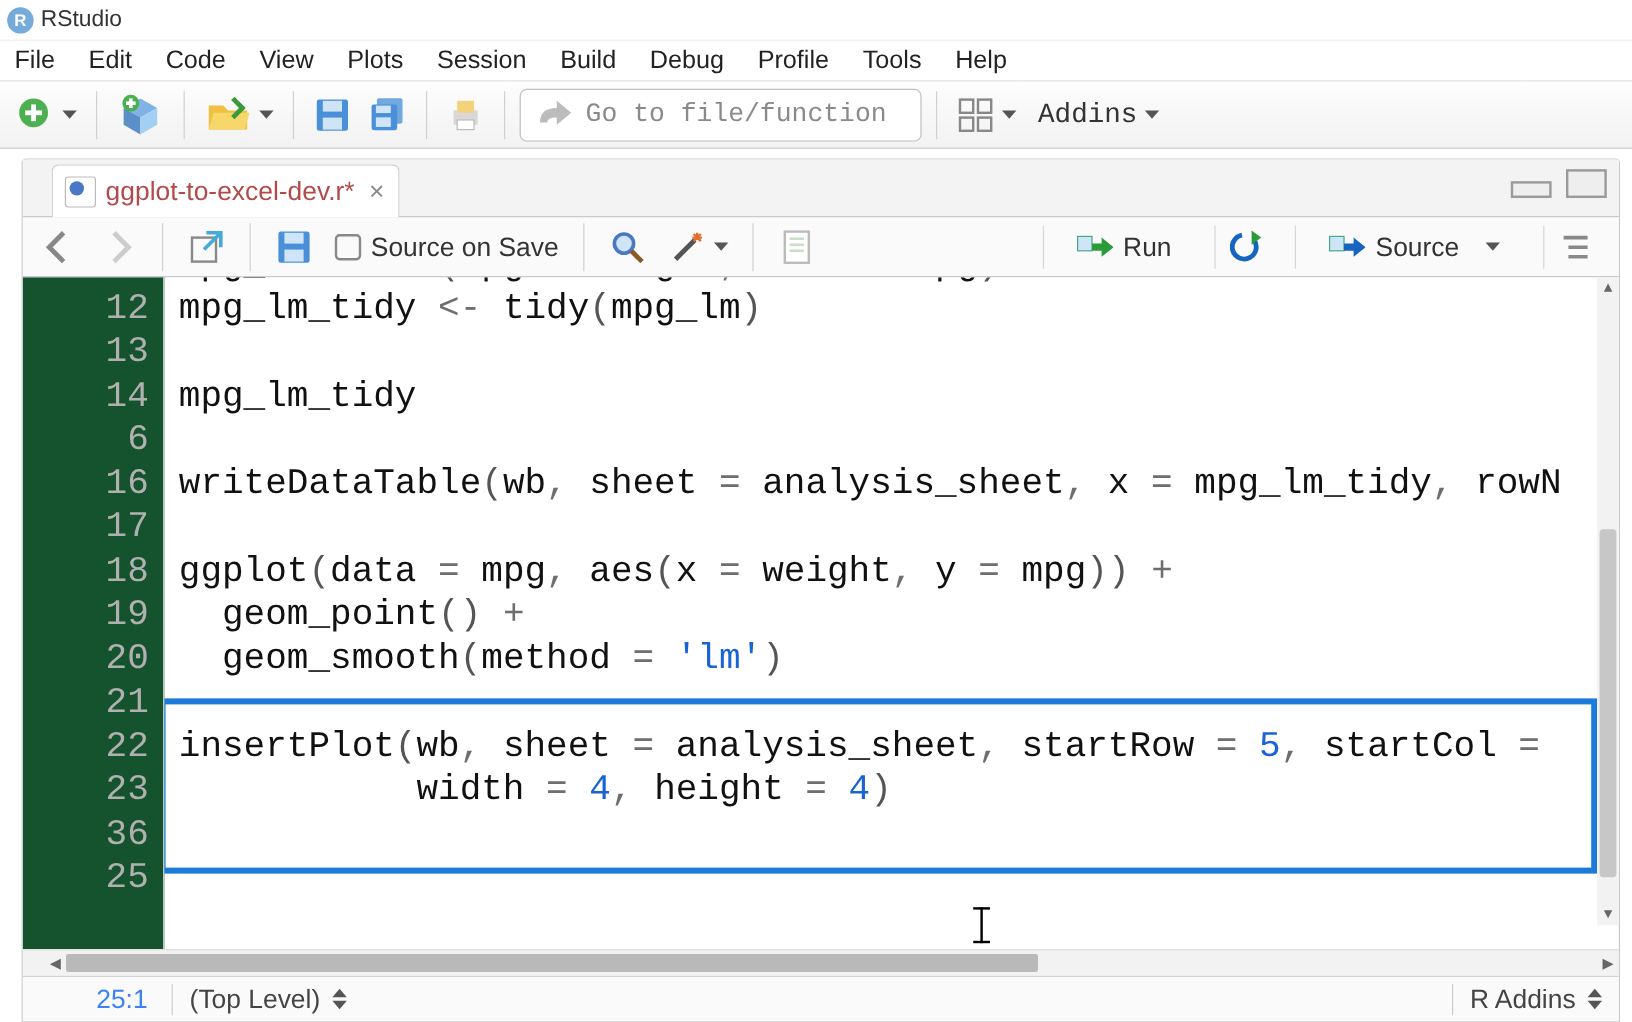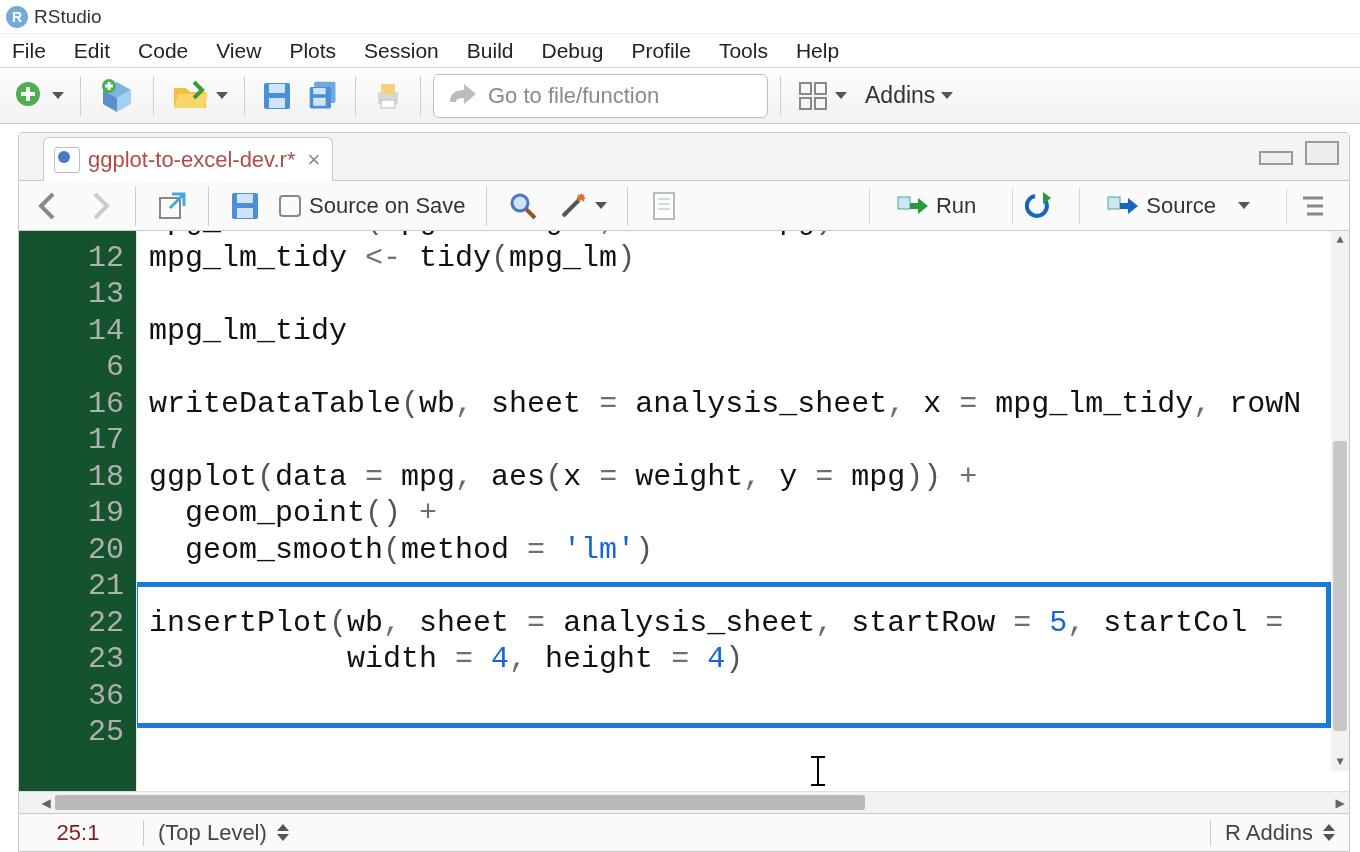--- a/index.html
+++ b/index.html
@@ -45,20 +45,21 @@
   .menubar .menuitem:first-child { padding-left: 8px; }
   
   .toolbar {
     display: flex;
     align-items: center;
     height: 56px;
     padding: 0 10px;
     gap: 6px;
     border-bottom: 1px solid #c8c8c8;
     background: linear-gradient(#fdfdfd,#f2f2f2);
+    font-family: Liberation Mono, monospace;
   }
   .tbtn {
     height: 40px;
     display: flex; align-items: center; justify-content: center;
     padding: 0 4px;
     cursor: default;
   }
   .vsep {
     width: 1px; height: 40px;
     background: #d0d0d0;
@@ -258,21 +259,21 @@
   .hscroll .arrow.l{left:18px;} .hscroll .arrow.r{right:0;}
   
   .statusbar {
     height: 38px;
     display:flex; align-items:center;
     border-top:1px solid #c9c9c9;
     font-size:22px; color:#444;
     padding: 0 14px;
     background:#fafafa;
   }
-  .statusbar .pos { width: 110px; text-align:center; color:#7f1d1d; padding-right:20px;}
+  .statusbar .pos { width: 110px; text-align:right; color:#3b82f6; padding-right:20px;}
   .statusbar .scope { flex:0 0 auto; display:flex; align-items:center; border-left:1px solid #ccc; padding:0 14px;}
   .statusbar .updown {
     display:inline-flex; flex-direction:column; margin-left:10px; line-height:8px;
   }
   .statusbar .filetype { margin-left:auto; display:flex; align-items:center; padding-left:14px; border-left:1px solid #ccc;}
   .tri-up, .tri-down {
     width:0;height:0;border-left:6px solid transparent;border-right:6px solid transparent;
   }
   .tri-up{border-bottom:7px solid #555;margin-bottom:3px;}
   .tri-down{border-top:7px solid #555;}

